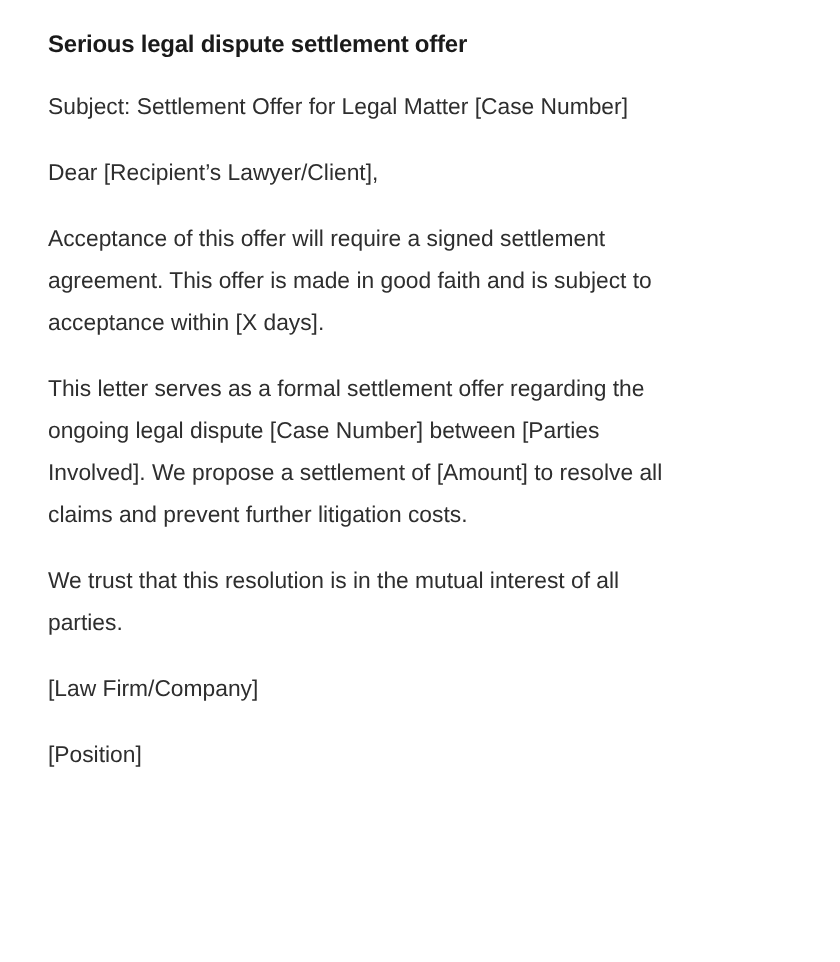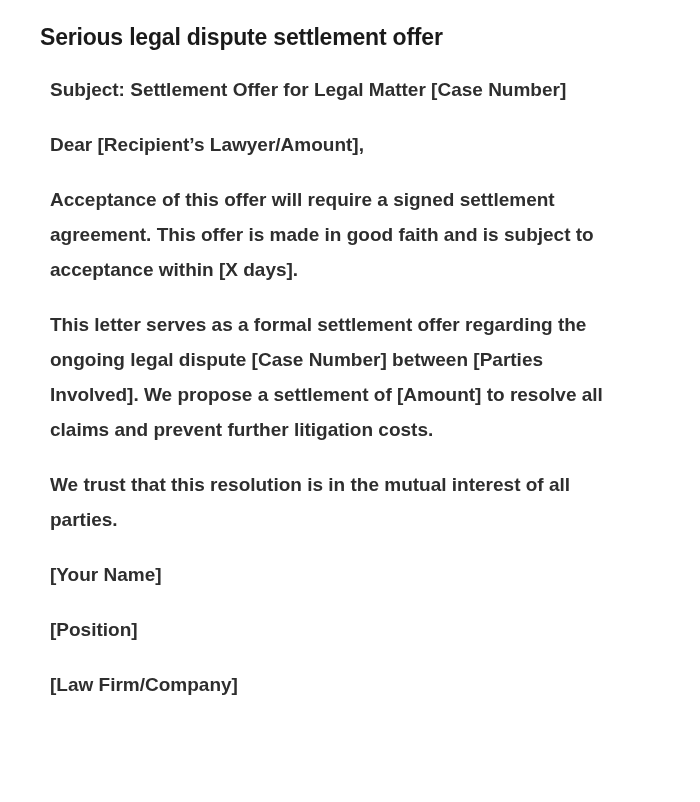--- a/index.html
+++ b/index.html
@@ -16,57 +16,56 @@
     width: 700px;
     min-height: 802px;
     font-family: "Liberation Sans", sans-serif;
     box-sizing: border-box;
   }
   .doc {
     padding: 22px 40px 40px 40px;
   }
   .doc h1 {
     margin: 0 0 16px 0;
-    font-size: 23px;
+    font-size: 20px;
     line-height: 30px;
     font-weight: 700;
     color: var(--heading-color);
     letter-spacing: -0.2px;
   }
   .doc p {
-    margin: 20px 10px;
+    margin: 20px 0;
     font-size: 19px;
     line-height: 35px;
-    font-weight: 700;
+    font-weight: 400;
     color: var(--body-color);
     max-width: 600px;
     white-space: pre-line; 
   }
 </style>
 </head>
 <body>
 
 <main class="doc">
   <h1>Serious legal dispute settlement offer</h1>
 
   <p>Subject: Settlement Offer for Legal Matter [Case Number]</p>
 
-  <p>Dear [Recipient’s Lawyer/Amount],</p>
+  <p>Dear [Recipient’s Lawyer/Client],</p>
 
   <p>Acceptance of this offer will require a signed settlement
 agreement. This offer is made in good faith and is subject to
 acceptance within [X days].</p>
 
   <p>This letter serves as a formal settlement offer regarding the
 ongoing legal dispute [Case Number] between [Parties
 Involved]. We propose a settlement of [Amount] to resolve all
 claims and prevent further litigation costs.</p>
 
   <p>We trust that this resolution is in the mutual interest of all
 parties.</p>
 
 
-  <p>[Your Name]</p>
+
+  <p>[Law Firm/Company]</p>
 
   <p>[Position]</p>
-
-  <p>[Law Firm/Company]</p>
 </main>
 
 </body></html>

